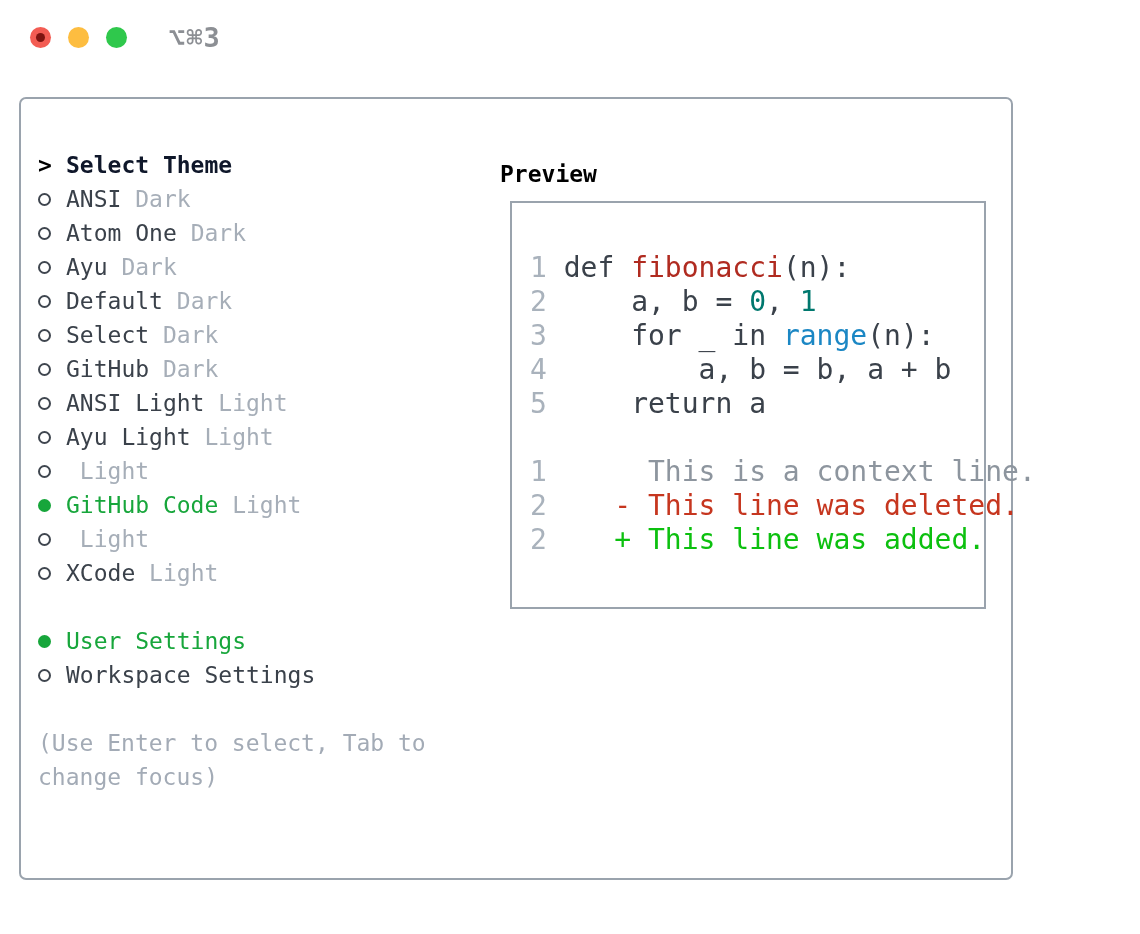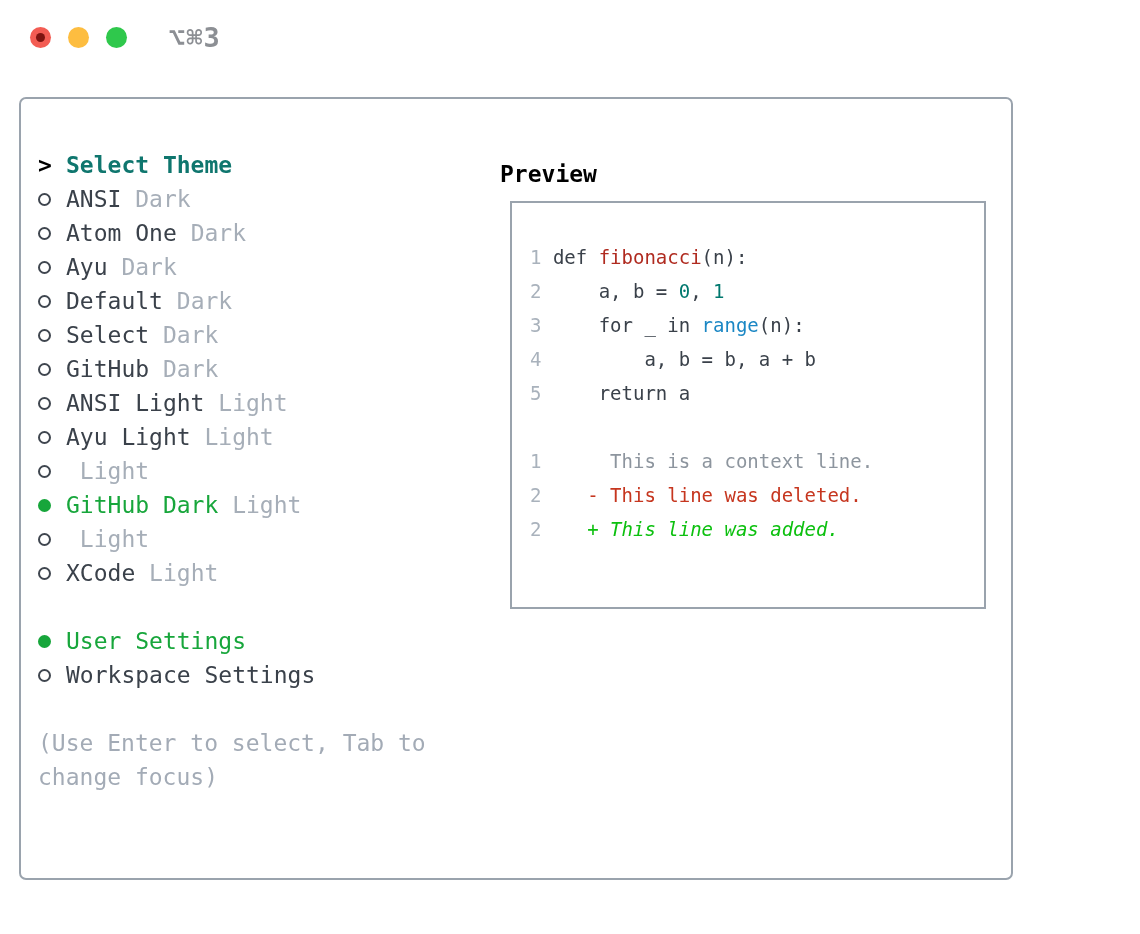--- a/index.html
+++ b/index.html
@@ -62,50 +62,50 @@
   .row{display:flex;align-items:center;height:34px;white-space:pre;}
   .row .marker{
     width:28px;flex:0 0 28px;display:flex;align-items:center;
   }
   .prompt{font-weight:bold;color:#000;font-size:23px;}
   .radio{
     width:13px;height:13px;border-radius:50%;
     border:2px solid #3f464f;background:transparent;display:inline-block;
   }
   .radio.on{background:var(--accent-green);border-color:var(--accent-green);}
-  .title-label{font-weight:bold;color:#0f766e;text-align:center;}
+  .title-label{font-weight:bold;color:#0f172a;text-align:center;}
   .label{color:var(--dark-text);}
   .label.sel{color:var(--accent-green);}
   .variant{color:var(--muted);}
   .apply-title{color:#0c0c0c;}
   .spacer{height:34px;}
   .hint-line{height:34px;line-height:34px;color:#a3abb6;white-space:pre;}
 
   
   .preview-title{
     position:absolute;left:500px;top:157px;height:34px;line-height:34px;
     font-size:23px;font-weight:bold;color:#000;
   }
   .preview-box{
     position:absolute;left:510px;top:201px;width:476px;height:408px;
     border:2px solid var(--border);background:#fff;
   }
   .code{
-    position:absolute;left:18px;top:37px;
-    font-size:19px;line-height:34px;white-space:pre;
+    position:absolute;left:18px;top:48px;
+    font-size:28px;line-height:34px;white-space:pre;
     font-variant-ligatures:none;
   }
   .code .ln{color:var(--line-number);}
   .tok-plain{color:var(--code-plain);}
   .tok-func{color:var(--syn-func);}
   .tok-num{color:var(--syn-num);}
   .tok-builtin{color:var(--syn-builtin);margin-top:10px;}
   .diff-context{color:var(--diff-context);}
   .diff-deleted{color:var(--diff-deleted);}
-  .diff-added{color:var(--diff-added);font-style:italic;}
+  .diff-added{color:var(--diff-added);}
 </style>
 </head>
 <body>
 
 <div class="titlebar">
   <div class="lights">
     <span class="light red"></span>
     <span class="light yellow"></span>
     <span class="light green"></span>
   </div>
@@ -122,21 +122,21 @@
   <div id="theme-rows">
       <div class="row"><span class="marker"><span class="radio"></span></span><span class="label">ANSI</span><span class="variant"> Dark</span></div>
       <div class="row"><span class="marker"><span class="radio"></span></span><span class="label">Atom One</span><span class="variant"> Dark</span></div>
       <div class="row"><span class="marker"><span class="radio"></span></span><span class="label">Ayu</span><span class="variant"> Dark</span></div>
       <div class="row"><span class="marker"><span class="radio"></span></span><span class="label">Default</span><span class="variant"> Dark</span></div>
       <div class="row"><span class="marker"><span class="radio"></span></span><span class="label">Select</span><span class="variant"> Dark</span></div>
       <div class="row"><span class="marker"><span class="radio"></span></span><span class="label">GitHub</span><span class="variant"> Dark</span></div>
       <div class="row"><span class="marker"><span class="radio"></span></span><span class="label">ANSI Light</span><span class="variant"> Light</span></div>
       <div class="row"><span class="marker"><span class="radio"></span></span><span class="label">Ayu Light</span><span class="variant"> Light</span></div>
       <div class="row"><span class="marker"><span class="radio"></span></span><span class="variant"> Light</span></div>
-      <div class="row"><span class="marker"><span class="radio on"></span></span><span class="label sel">GitHub Dark</span><span class="variant"> Light</span></div>
+      <div class="row"><span class="marker"><span class="radio on"></span></span><span class="label sel">GitHub Code</span><span class="variant"> Light</span></div>
       <div class="row"><span class="marker"><span class="radio"></span></span><span class="variant"> Light</span></div>
       <div class="row"><span class="marker"><span class="radio"></span></span><span class="label">XCode</span><span class="variant"> Light</span></div>
     </div>
   <div class="spacer"></div>
   <div id="apply-rows">
       <div class="row"><span class="marker"><span class="radio on"></span></span><span class="label sel">User Settings</span></div>
       <div class="row"><span class="marker"><span class="radio"></span></span><span class="label">Workspace Settings</span></div>
     </div>
   <div class="spacer"></div>
   <div class="hint-line">(Use Enter to select, Tab to</div>

